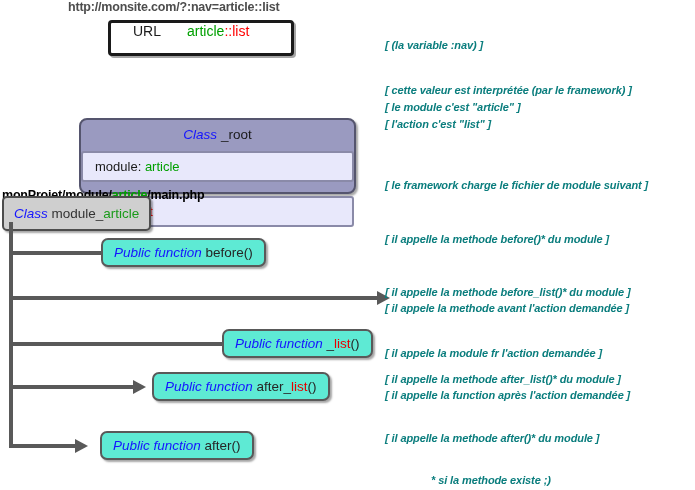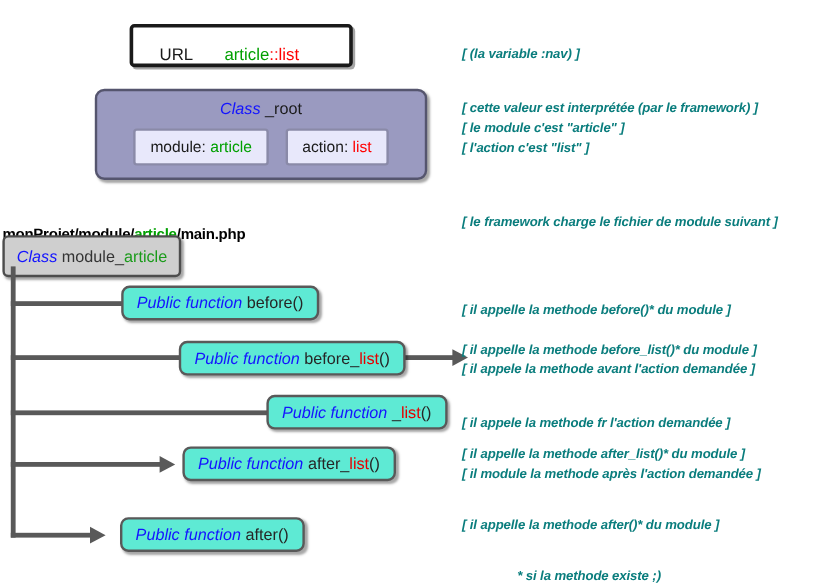--- a/index.html
+++ b/index.html
@@ -40,43 +40,44 @@
     line-height:14px;
   }
 
   
   .url-box{
     box-sizing:border-box;
     border:3px solid #1a1a1a;
     background:#ffffff;
     border-radius:4px;
     box-shadow:2px 2px 0 rgba(0,0,0,0.35);
-    display:flex;align-items:flex-end;
+    display:flex;align-items:flex-start;
     font-size:14px;
     white-space:nowrap;
   }
   .url-label{color:#1a1a1a;}
 
   
   .root-box{
     box-sizing:border-box;
     background:#9a9ac0;
     border:2px solid #55556e;
     border-radius:8px;
     box-shadow:2px 2px 2px rgba(0,0,0,0.35);
+    margin-top:44px;
   }
   .root-title{
     text-align:center;
     font-size:13.5px;
     color:#1a1a1a;
     margin-top:7px;
     white-space:nowrap;
   }
   .root-inner-wrap{
-    display:flex;justify-content:center;gap:14px;margin-top:9px;
+    display:flex;justify-content:center;gap:14px;margin-top:9px;flex-direction:column;
   }
   .kv-box{
     box-sizing:border-box;
     background:#e8e8fb;
     border:2px solid #8a8aa8;
     border-radius:3px;
     font-size:13px;
     padding:6px 12px;
     white-space:nowrap;
     color:#1a1a1a;
@@ -126,20 +127,21 @@
     border-top:7px solid transparent;
     border-bottom:7px solid transparent;
     border-left:13px solid #595959;
   }
 </style>
 </head>
 <body>
 
 <div class="stage">
 
+  <div class="abs url-title" style="left:68px;top:0px;">http://monsite.com/?:nav=article::list</div>
 
   <div class="abs url-box" style="left:108px;top:20px;width:186px;height:36px;">
     <span style="margin-left:22px;" class="url-label">URL</span>
     <span style="margin-left:26px;">
       <span class="grn">article</span><span class="red">::</span><span class="red">list</span>
     </span>
   </div>
 
   <div class="abs annot" style="left:385px;top:38px;">[ (la variable :nav) ]</div>
 
@@ -171,44 +173,41 @@
 
   <div class="abs annot" style="left:385px;top:178px;">[ le framework charge le fichier de module suivant ]</div>
 
   <div class="trunk" style="left:9px;top:222px;height:226px;"></div>
 
   <div class="branch" style="left:9px;top:251px;width:222px;"></div>
   <div class="arrow-head" style="left:228px;top:246px;"></div>
   <div class="abs fn-box" style="left:101px;top:238px;">
     <span class="blu">Public function</span><span> before()</span><span class="red2"></span><span></span>
   </div>
-  <div class="abs annot" style="left:385px;top:252px;">[ il appelle la methode before()* du module ]</div>
+  <div class="abs annot" style="left:385px;top:232px;">[ il appelle la methode before()* du module ]</div>
 
   <div class="branch" style="left:9px;top:296px;width:371px;"></div>
   <div class="arrow-head" style="left:377px;top:291px;"></div>
-  <div class="abs fn-box" style="left:149px;top:284px;">
-    <span class="blu">Public function</span><span> before_</span><span class="red2">list</span><span>()</span>
-  </div>
   <div class="abs annot" style="left:385px;top:285px;">[ il appelle la methode before_list()* du module ]</div>
   <div class="abs annot" style="left:385px;top:301px;">[ il appele la methode avant l'action demandée ]</div>
 
   <div class="branch" style="left:9px;top:342px;width:218px;"></div>
   <div class="arrow-head" style="left:224px;top:337px;"></div>
   <div class="abs fn-box" style="left:222px;top:329px;">
     <span class="blu">Public function</span><span> _</span><span class="red2">list</span><span>()</span>
   </div>
-  <div class="abs annot" style="left:385px;top:346px;">[ il appele la methode fr l'action demandée ]</div>
+  <div class="abs annot" style="left:385px;top:346px;">[ il appele la module fr l'action demandée ]</div>
 
   <div class="branch" style="left:9px;top:385px;width:127px;"></div>
   <div class="arrow-head" style="left:133px;top:380px;"></div>
   <div class="abs fn-box" style="left:152px;top:372px;">
     <span class="blu">Public function</span><span> after_</span><span class="red2">list</span><span>()</span>
   </div>
   <div class="abs annot" style="left:385px;top:372px;">[ il appelle la methode after_list()* du module ]</div>
-  <div class="abs annot" style="left:385px;top:388px;">[ il module la methode après l'action demandée ]</div>
+  <div class="abs annot" style="left:385px;top:388px;">[ il appelle la function après l'action demandée ]</div>
 
   <div class="branch" style="left:9px;top:444px;width:69px;"></div>
   <div class="arrow-head" style="left:75px;top:439px;"></div>
   <div class="abs fn-box" style="left:100px;top:431px;">
     <span class="blu">Public function</span><span> after()</span><span class="red2"></span><span></span>
   </div>
   <div class="abs annot" style="left:385px;top:431px;">[ il appelle la methode after()* du module ]</div>
 
   <div class="abs annot" style="left:385px;top:473px;margin-left:46px;">* si la methode existe ;)</div>
 

